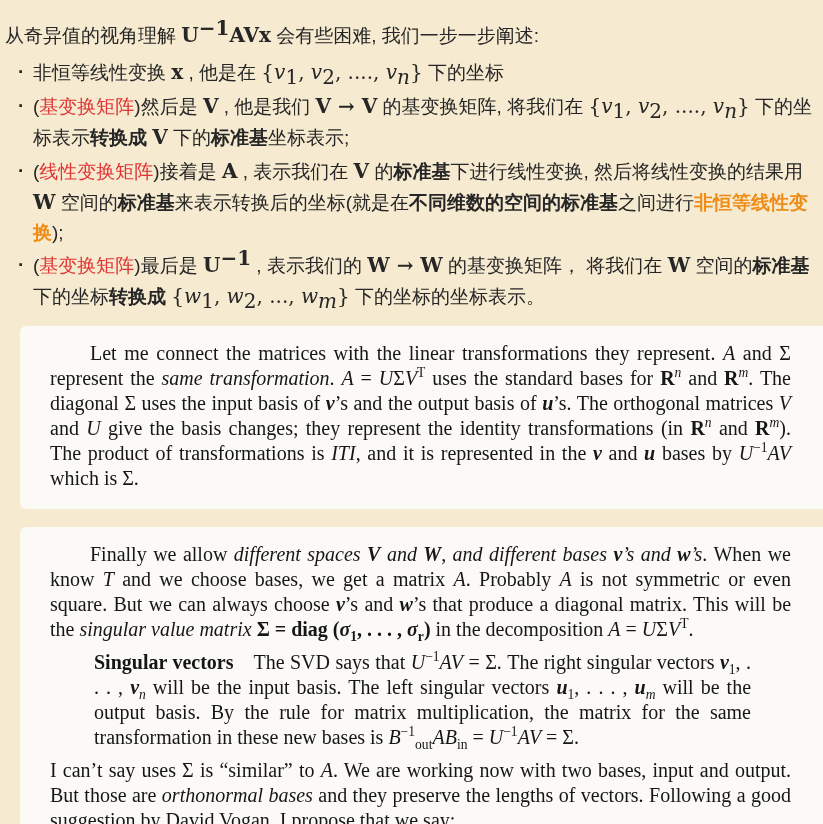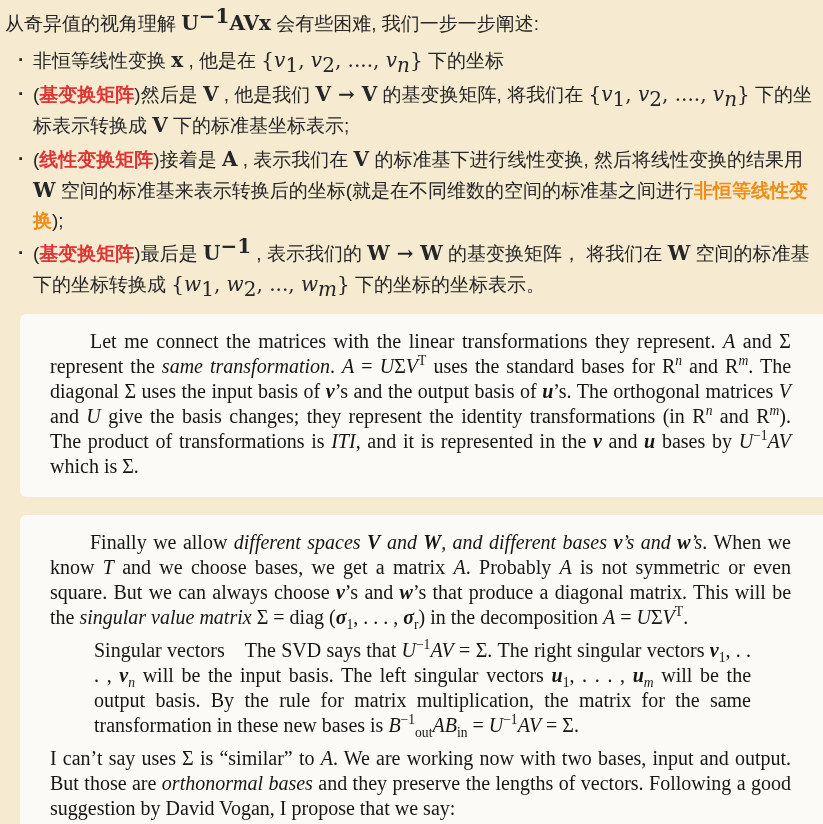--- a/index.html
+++ b/index.html
@@ -8,32 +8,32 @@
   }
   *{box-sizing:border-box;}
   html,body{margin:0;padding:0;}
   body{
     width:823px;height:824px;overflow:hidden;background:var(--bg);
     font-family:"Liberation Sans","DejaVu Sans",sans-serif;color:var(--ink);
   }
   sub,sup{font-size:68%;line-height:0;}
 
   
-  .note{padding:8px 6px 0 5px;font-size:19px;}
+  .note{padding:20px 6px 0 5px;font-size:19px;}
   .intro{margin:0 0 5px 0;line-height:1.58;}
   .bullets{list-style:none;margin:0;padding:0 0 0 10px;}
   .bullets li{position:relative;padding-left:18px;line-height:1.55;margin:3px 0;}
   .bullets li::before{content:"·";position:absolute;left:3px;top:0;font-weight:700;}
   .closing{margin:6px 0 0 0;line-height:1.55;}
 
   
-  .b{font-weight:400;}
+  .b{font-weight:700;}
   .i{font-style:italic;}
   .bi{font-weight:700;font-style:italic;}
-  .red{color:var(--red);font-weight:700;}
+  .red{color:var(--red);font-weight:400;}
   .orange{color:var(--orange);font-weight:700;}
   .mb,.mi,.ms{font-family:"DejaVu Serif","Liberation Serif",serif;font-size:20px;}
   .mb{font-weight:700;}
   .mi{font-style:italic;}
 
   
   .book{
     background:var(--paper);margin:14px 0 0 20px;border-radius:6px 0 0 6px;
     padding:15px 32px 18px 30px;
     font-family:"Liberation Serif","DejaVu Serif",serif;font-size:20px;

